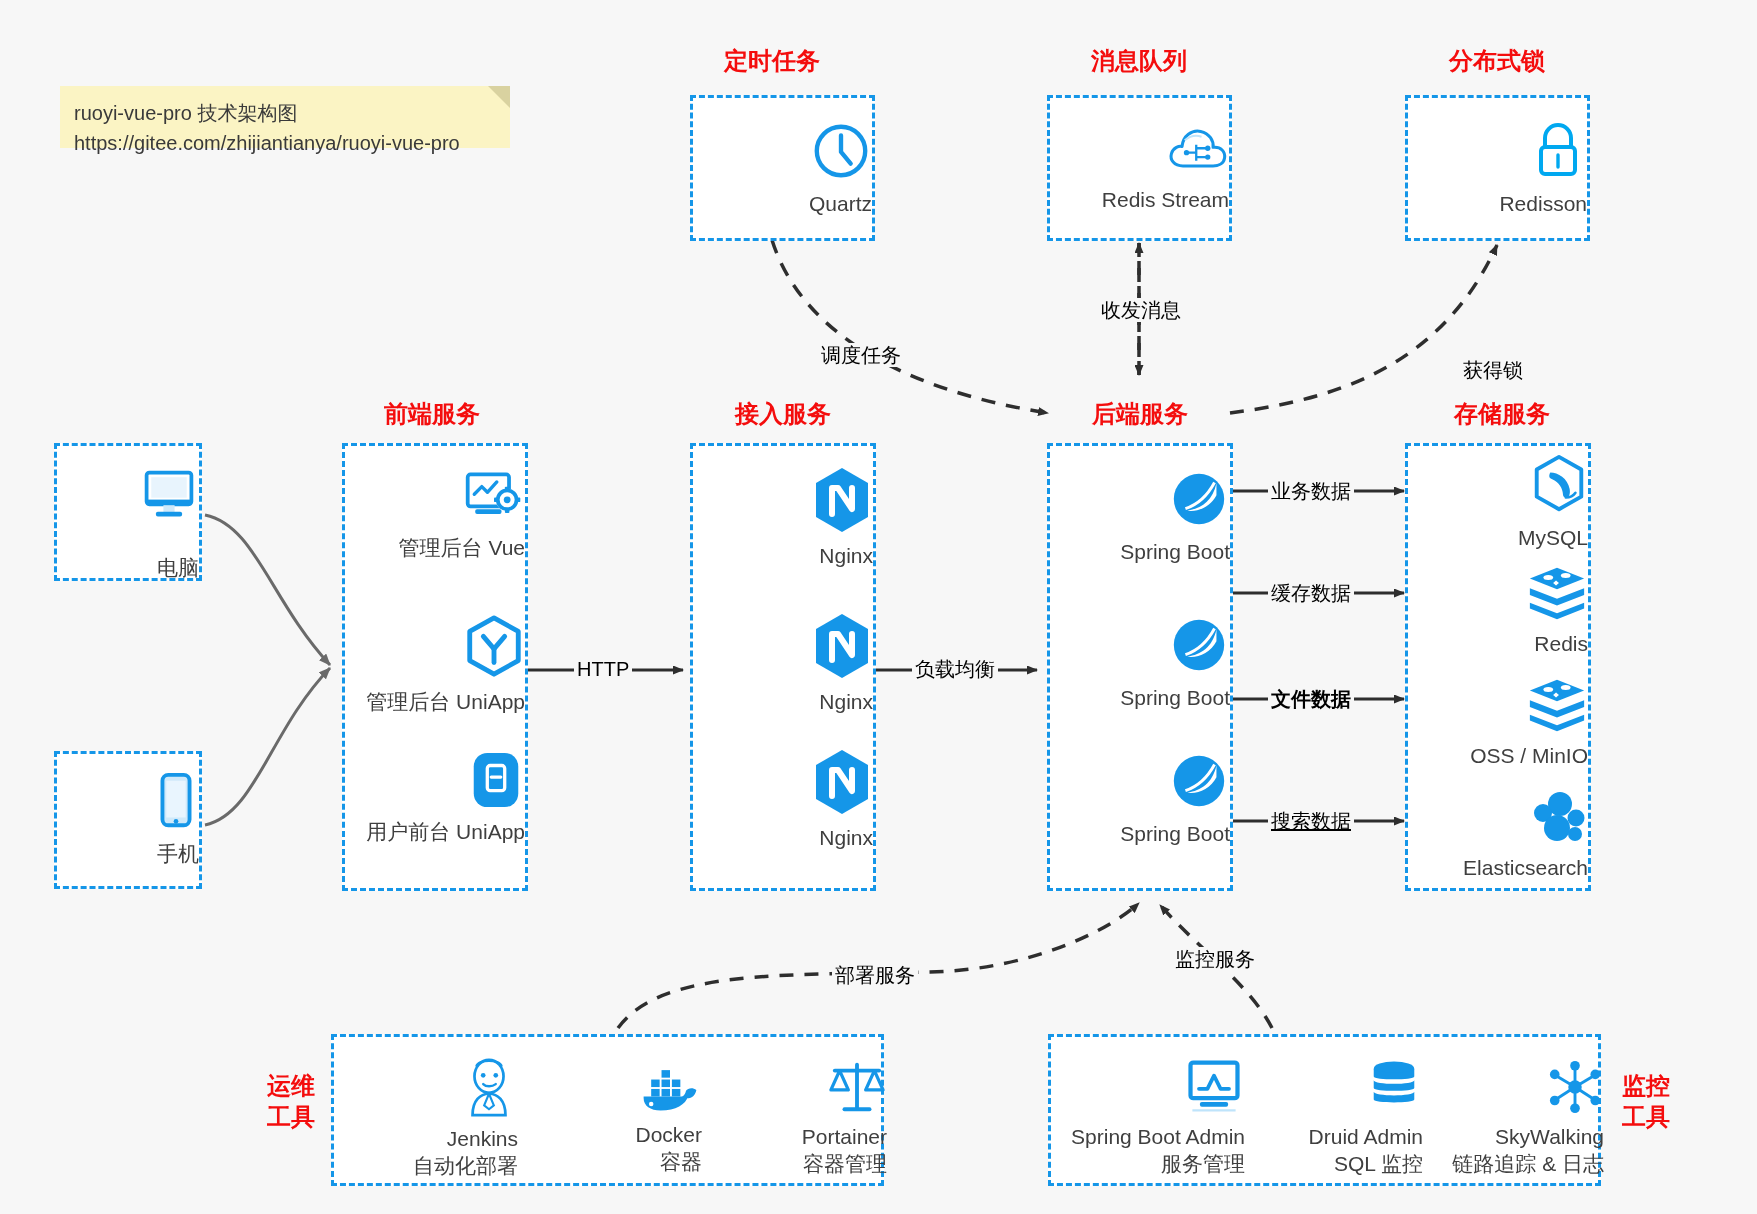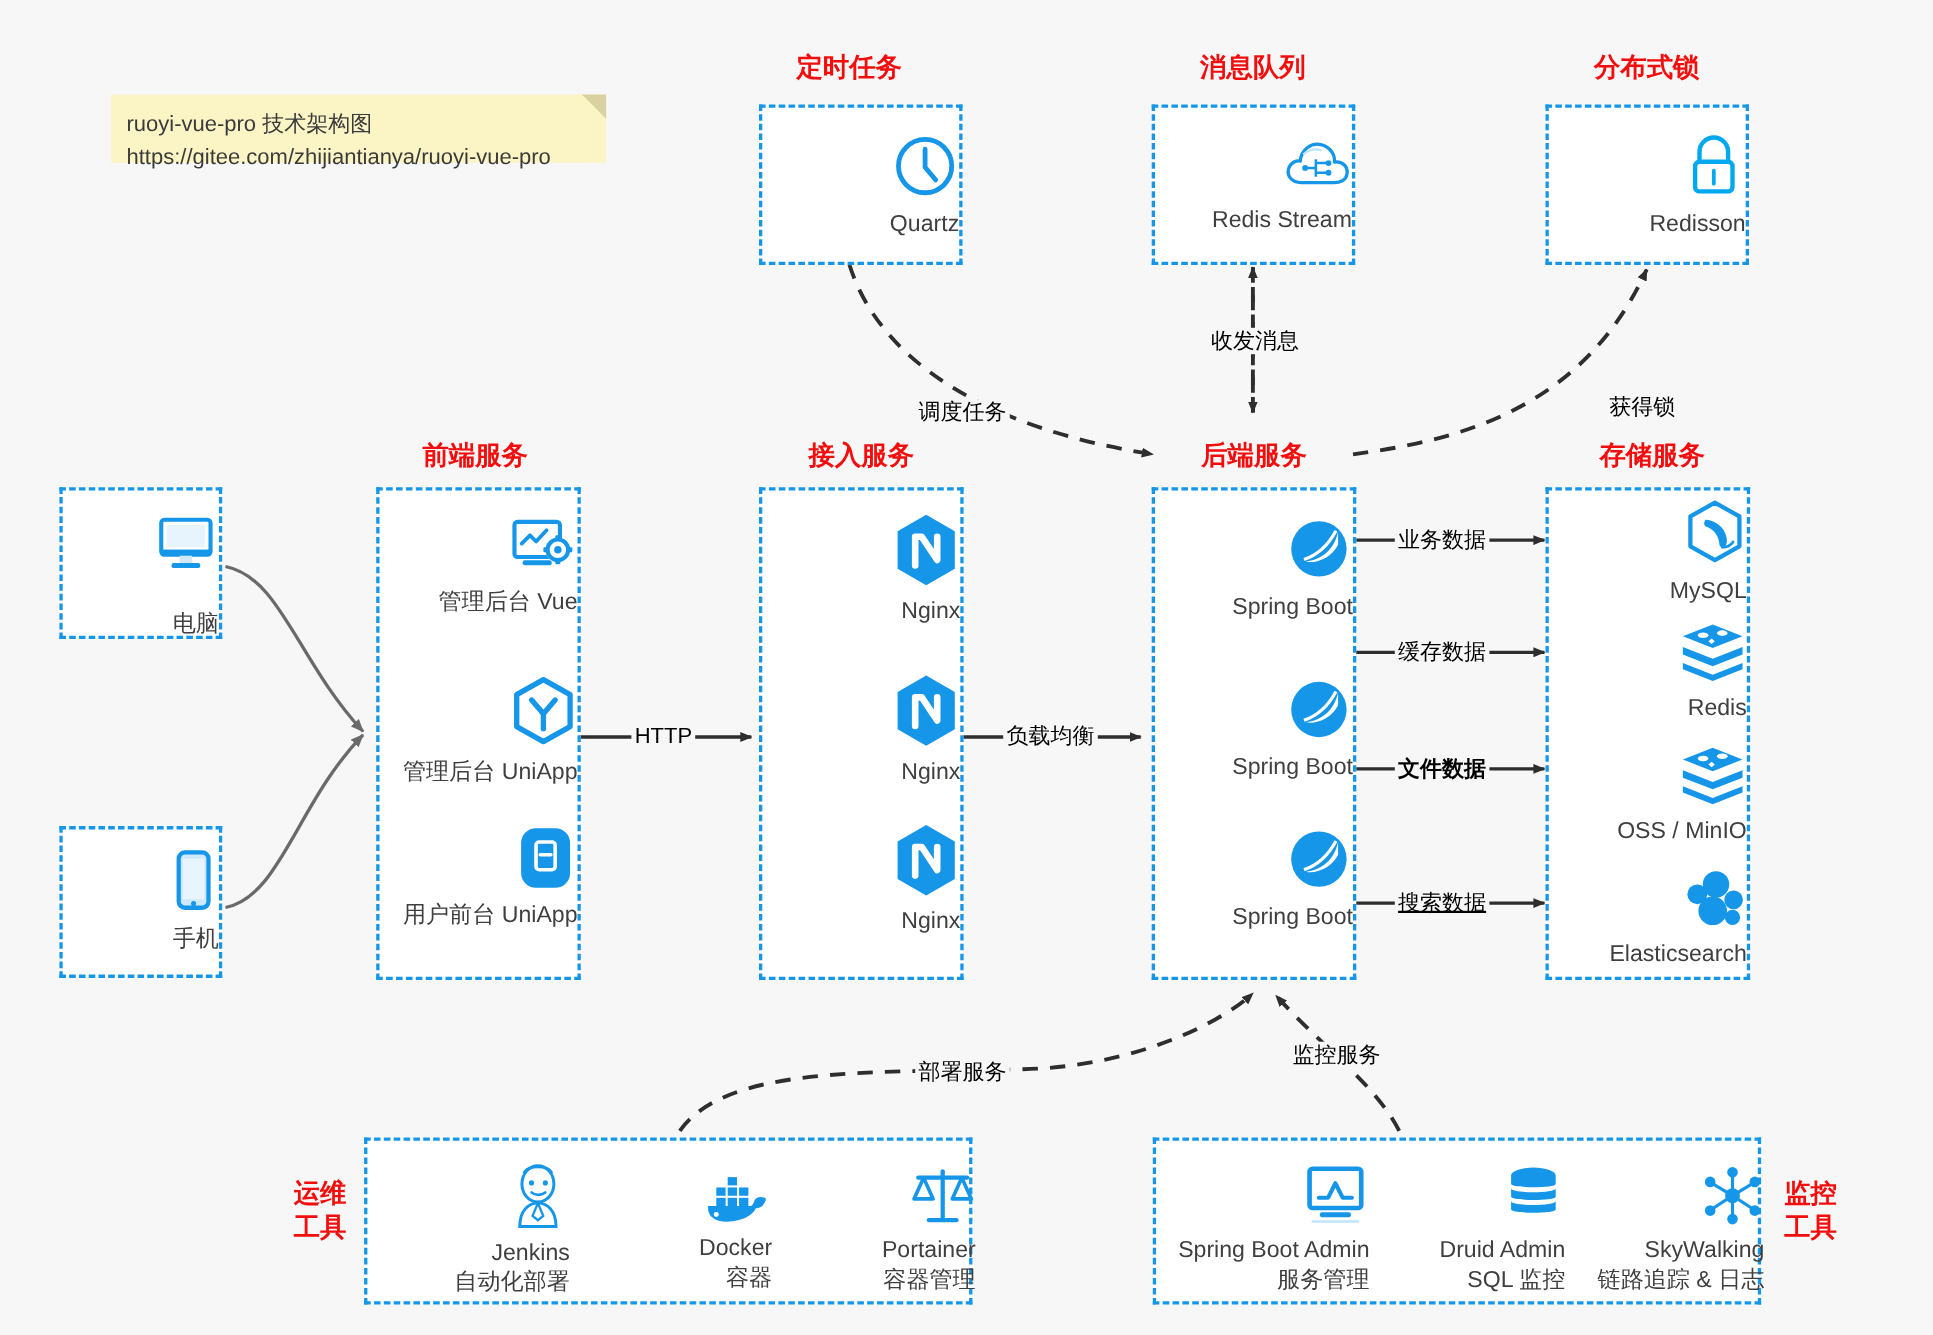--- a/index.html
+++ b/index.html
@@ -11,21 +11,21 @@
     color:#3a3a3a;
   }
   .stage{position:absolute;left:0;top:0;width:1757px;height:1214px;}
   svg.edges{position:absolute;left:0;top:0;width:1757px;height:1214px;pointer-events:none;}
 
   
   .note{
     position:absolute;left:60px;top:86px;width:450px;height:62px;
     background:#fbf4c4;
     padding:12px 14px 0 14px;box-sizing:border-box;
-    font-size:20px;line-height:30px;color:#3a3a3a;margin-left:41px;
+    font-size:20px;line-height:30px;color:#3a3a3a;
   }
   .note .fold{
     position:absolute;right:0;top:0;width:0;height:0;
     border-left:22px solid transparent;border-top:22px solid #d9d2a0;
   }
   .note .l{display:block;white-space:nowrap;}
 
   
   .grp{
     position:absolute;
@@ -413,21 +413,21 @@
       <div class="lbl2">链路追踪 &amp; 日志</div>
     </div>
   </div>
   <div class="sidecap" style="left:1610px;top:1070px;width:72px;">
     <span>监控</span><br>
     <span>工具</span>
   </div>
 
   <div class="elabel" style="left:574px;top:657px;">HTTP</div>
   <div class="elabel cn" style="left:912px;top:657px;">负载均衡</div>
-  <div class="elabel cn" style="left:818px;top:363px;margin-left:14px;">调度任务</div>
+  <div class="elabel cn" style="left:818px;top:343px;">调度任务</div>
   <div class="elabel cn" style="left:1098px;top:298px;">收发消息</div>
   <div class="elabel cn" style="left:1460px;top:358px;">获得锁</div>
   <div class="elabel cn" style="left:1268px;top:479px;">业务数据</div>
   <div class="elabel cn" style="left:1268px;top:581px;">缓存数据</div>
   <div class="elabel cn" style="left:1268px;top:687px;font-weight:bold;">文件数据</div>
   <div class="elabel cn" style="left:1268px;top:809px;text-decoration:underline;">搜索数据</div>
   <div class="elabel cn" style="left:832px;top:963px;">部署服务</div>
   <div class="elabel cn" style="left:1172px;top:947px;">监控服务</div>
 
 </div>

